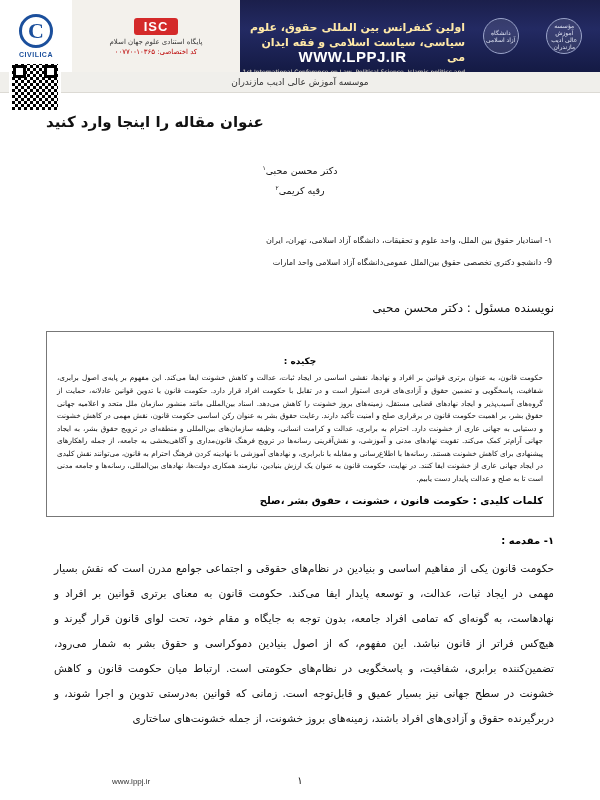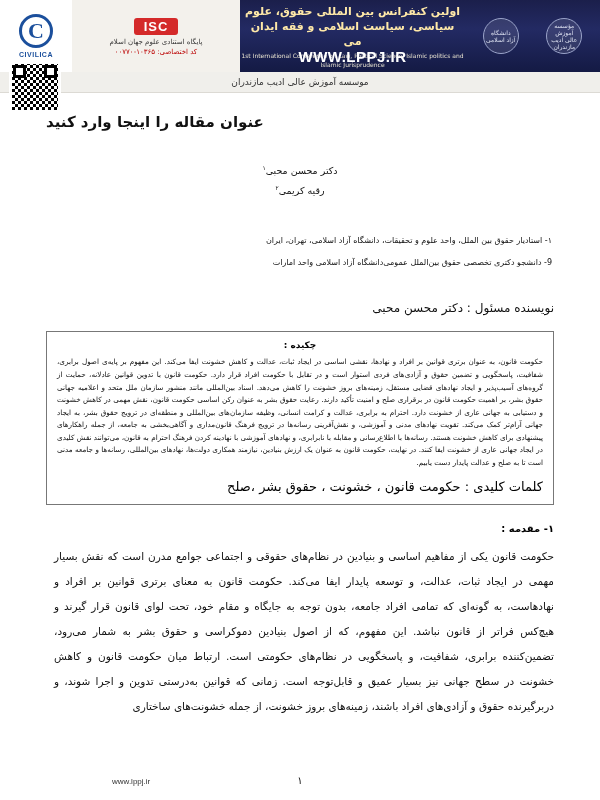--- a/index.html
+++ b/index.html
@@ -93,23 +93,23 @@
   }
   .isc-code {
     font-size: 7px;
     color: #b00;
     margin-top: 2px;
     direction: ltr;
   }
   .banner-title {
     position: absolute;
     left: 240px;
-    top: 4px;
+    top: 20px;
     width: 225px;
-    text-align: center;
+    text-align: right;
     direction: rtl;
     color: #ffe9a8;
   }
   .banner-title .t1 {
     font-size: 11px;
     font-weight: bold;
     line-height: 15px;
     color: #ffe9a8;
   }
   .banner-title .t2 {
@@ -233,38 +233,38 @@
 
   .corresp {
     font-size: 12px;
     color: #111;
     margin-bottom: 16px;
   }
 
   
   .abstract-box {
     border: 1px solid #777;
-    padding: 8px 10px 10px 10px;
+    padding: 24px 10px 10px 10px;
     margin-bottom: 18px;
   }
   .abstract-title {
     text-align: center;
     font-size: 9px;
     font-weight: bold;
     margin-bottom: 6px;
   }
   .abstract-text {
     font-size: 7.2px;
     line-height: 12.6px;
     text-align: justify;
     color: #111;
   }
   .keywords {
-    font-size: 13px;
-    font-weight: normal;
+    font-size: 10px;
+    font-weight: bold;
     margin-top: 9px;
   }
 
   .section-head {
     font-size: 10px;
     font-weight: bold;
     margin: 14px 0 10px 0;
   }
   .body-text {
     font-size: 10.5px;

